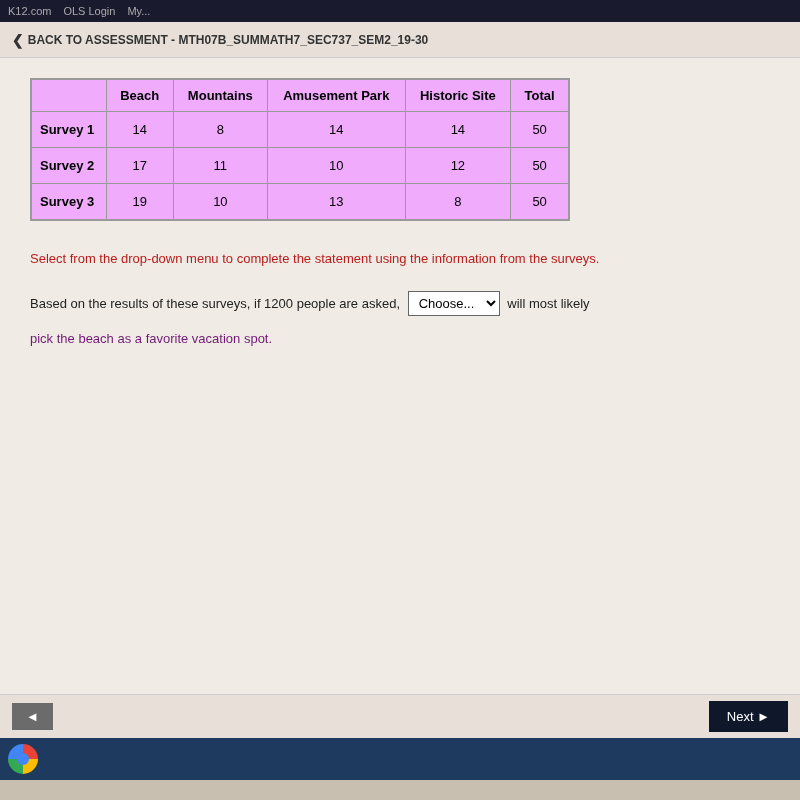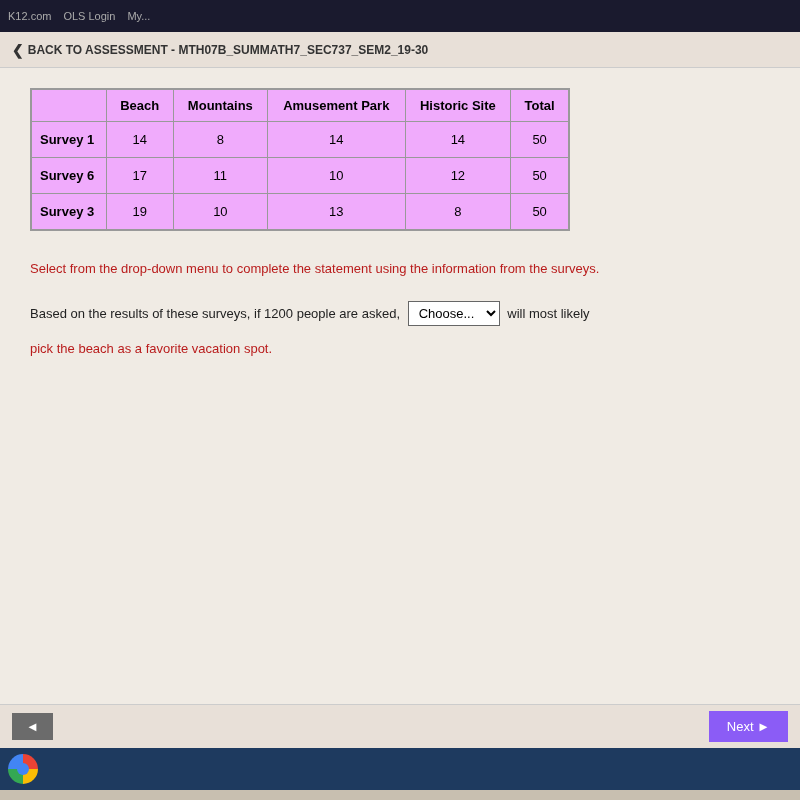--- a/index.html
+++ b/index.html
@@ -7,21 +7,21 @@
     body {
       font-family: Arial, sans-serif;
       background: #c8bfb0;
       width: 800px;
       height: 800px;
       overflow: hidden;
     }
 
     .top-bar {
       background: #1a1a2e;
-      height: 32px;
+      height: 22px;
       display: flex;
       align-items: center;
       padding: 0 8px;
       gap: 12px;
     }
 
     .top-bar-text {
       color: #aaa;
       font-size: 11px;
     }
@@ -107,21 +107,21 @@
       background: white;
       padding: 3px 8px 3px 6px;
       font-size: 13px;
       cursor: pointer;
       appearance: auto;
       margin: 0 4px;
     }
 
     .continuation-text {
       font-size: 13px;
-      color: #b91c1c;
+      color: #701a75;
       line-height: 1.5;
       margin-top: 4px;
     }
 
     .bottom-bar {
       background: #e8e0d8;
       height: 44px;
       display: flex;
       align-items: center;
       justify-content: space-between;
@@ -139,21 +139,21 @@
       border: none;
       padding: 6px 14px;
       font-size: 13px;
       cursor: pointer;
       display: flex;
       align-items: center;
       gap: 4px;
     }
 
     .next-btn {
-      background: #8b5cf6;
+      background: #0f172a;
       color: white;
       border: none;
       padding: 8px 18px;
       font-size: 13px;
       cursor: pointer;
       display: flex;
       align-items: center;
       gap: 4px;
     }
 
@@ -220,21 +220,21 @@
       <tbody>
         <tr>
           <td class="row-label">Survey 1</td>
           <td>14</td>
           <td>8</td>
           <td>14</td>
           <td>14</td>
           <td>50</td>
         </tr>
         <tr>
-          <td class="row-label">Survey 6</td>
+          <td class="row-label">Survey 2</td>
           <td>17</td>
           <td>11</td>
           <td>10</td>
           <td>12</td>
           <td>50</td>
         </tr>
         <tr>
           <td class="row-label">Survey 3</td>
           <td>19</td>
           <td>10</td>

